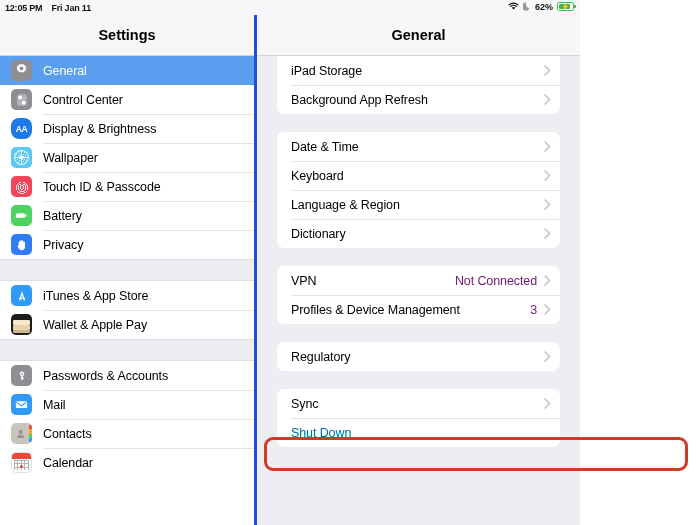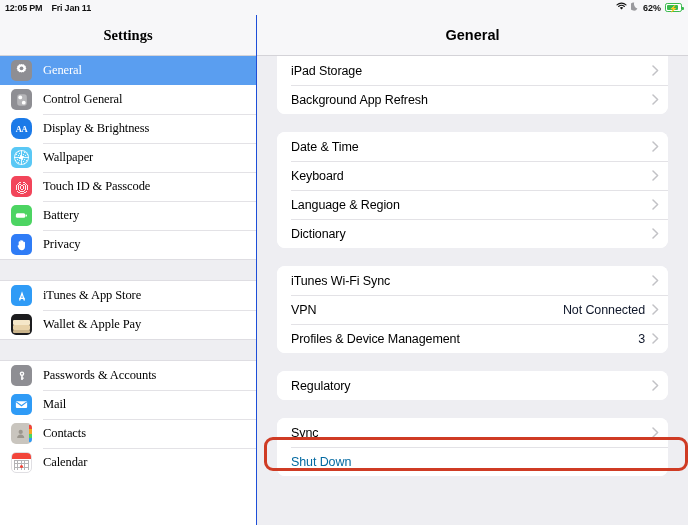--- a/index.html
+++ b/index.html
@@ -3,32 +3,32 @@
 <meta charset="utf-8">
 <style>
   * { box-sizing: border-box; margin: 0; padding: 0; }
   html, body {
     width: 700px; height: 525px;
     font-family: "Liberation Sans", sans-serif;
     background: #ffffff;
     overflow: hidden;
     -webkit-font-smoothing: antialiased;
   }
-  .device { position: relative; width: 688px; height: 525px; display: flex; flex-direction: column; }
+  .device { position: relative; width: 580px; height: 525px; display: flex; flex-direction: column; }
 
   
   .statusbar {
     height: 15px; flex: 0 0 15px;
     background: #f7f7f9;
     display: flex; align-items: center;
     padding: 0 6px 0 5px;
     font-size: 9px; font-weight: bold; color: #111;
   }
   .sb-left { display: flex; align-items: center; gap: 9px; }
-  .sb-right { margin-left: auto; display: flex; align-items: center; gap: 4px; }
+  .sb-right { margin-left: auto; display: flex; align-items: flex-start; gap: 4px; }
   .sb-time { letter-spacing: -0.2px; }
   .sb-date { letter-spacing: -0.2px; }
   .wifi-ico { display: block; }
   .moon-ico { display: block; }
   .sb-batt-pct { font-size: 9px; font-weight: bold; }
   .batt {
     position: relative; width: 17px; height: 8.5px;
     border: 1px solid #3aba4e; border-radius: 2.2px;
     background: #ffffff;
   }
@@ -45,24 +45,23 @@
     font-size: 7px; line-height: 1; color: #ffffff;
   }
 
   
   .split { flex: 1 1 auto; display: flex; min-height: 0; }
 
   
   .sidebar {
     width: 257px; flex: 0 0 257px;
     background: #ffffff;
-    border-right: 1px solid #1d4ed8;
+    border-right: 3px solid #1d4ed8;
     display: flex; flex-direction: column;
     overflow: hidden;
-    font-family: Liberation Serif, serif;
   }
   .sidebar-header {
     height: 41px; flex: 0 0 41px;
     background: #f7f7f9;
     border-bottom: 1px solid #d4d3d8;
     display: flex; align-items: center; justify-content: center;
   }
   .sidebar-title { font-size: 14.5px; font-weight: bold; color: #000; }
   .sidebar-list { flex: 1 1 auto; overflow: hidden; background: #ffffff; }
 
@@ -163,21 +162,21 @@
     height: 29px; display: flex; align-items: center;
     padding: 0 9px 0 14px; position: relative; background: #ffffff;
   }
   .drow + .drow::before {
     content: ""; position: absolute; left: 14px; right: 0; top: 0;
     height: 1px; background: #e3e2e6;
   }
   .drow-label { font-size: 12.5px; color: #000; letter-spacing: -0.1px; }
   .drow-label.link { color: #0369a1; }
   .drow-right { margin-left: auto; display: flex; align-items: center; gap: 7px; }
-  .drow-value { font-size: 12.5px; color: #0f172a; letter-spacing: -0.1px; }
+  .drow-value { font-size: 12.5px; color: #701a75; letter-spacing: -0.1px; }
   .chev { display: block; }
 
   
   .annot {
     position: absolute;
     border: 3px solid #cf3b24;
     border-radius: 9px;
     pointer-events: none;
   }
 </style>
@@ -231,21 +230,21 @@
         </div>
 
         <div class="srow">
           <span class="ico ico-control">
             <svg width="14" height="14" viewBox="0 0 16 16">
               <rect x="2.5" y="1.5" width="11" height="13" rx="3" fill="#fff" opacity=".35"></rect>
               <circle cx="6" cy="5" r="2.2" fill="#fff"></circle>
               <circle cx="10" cy="11" r="2.2" fill="#fff"></circle>
             </svg>
           </span>
-          <span class="srow-label">Control General</span>
+          <span class="srow-label">Control Center</span>
         </div>
 
         <div class="srow">
           <span class="ico ico-display">
             <span class="aa-txt">AA</span>
           </span>
           <span class="srow-label">Display &amp; Brightness</span>
         </div>
 
         <div class="srow">
@@ -418,30 +417,20 @@
                 <svg width="7" height="11" viewBox="0 0 7 11">
                     <path d="M1 1 L5.6 5.5 L1 10" stroke="#c2c2c6" stroke-width="1.5" fill="none" stroke-linecap="round" stroke-linejoin="round"></path>
                   </svg>
               </span>
             </span>
           </div>
         </div>
 
         <div class="group">
           <div class="drow">
-            <span class="drow-label">iTunes Wi-Fi Sync</span>
-            <span class="drow-right">
-              <span class="chev">
-                <svg width="7" height="11" viewBox="0 0 7 11">
-                    <path d="M1 1 L5.6 5.5 L1 10" stroke="#c2c2c6" stroke-width="1.5" fill="none" stroke-linecap="round" stroke-linejoin="round"></path>
-                  </svg>
-              </span>
-            </span>
-          </div>
-          <div class="drow">
             <span class="drow-label">VPN</span>
             <span class="drow-right">
               <span class="drow-value">Not Connected</span>
               <span class="chev">
                 <svg width="7" height="11" viewBox="0 0 7 11">
                     <path d="M1 1 L5.6 5.5 L1 10" stroke="#c2c2c6" stroke-width="1.5" fill="none" stroke-linecap="round" stroke-linejoin="round"></path>
                   </svg>
               </span>
             </span>
           </div>

